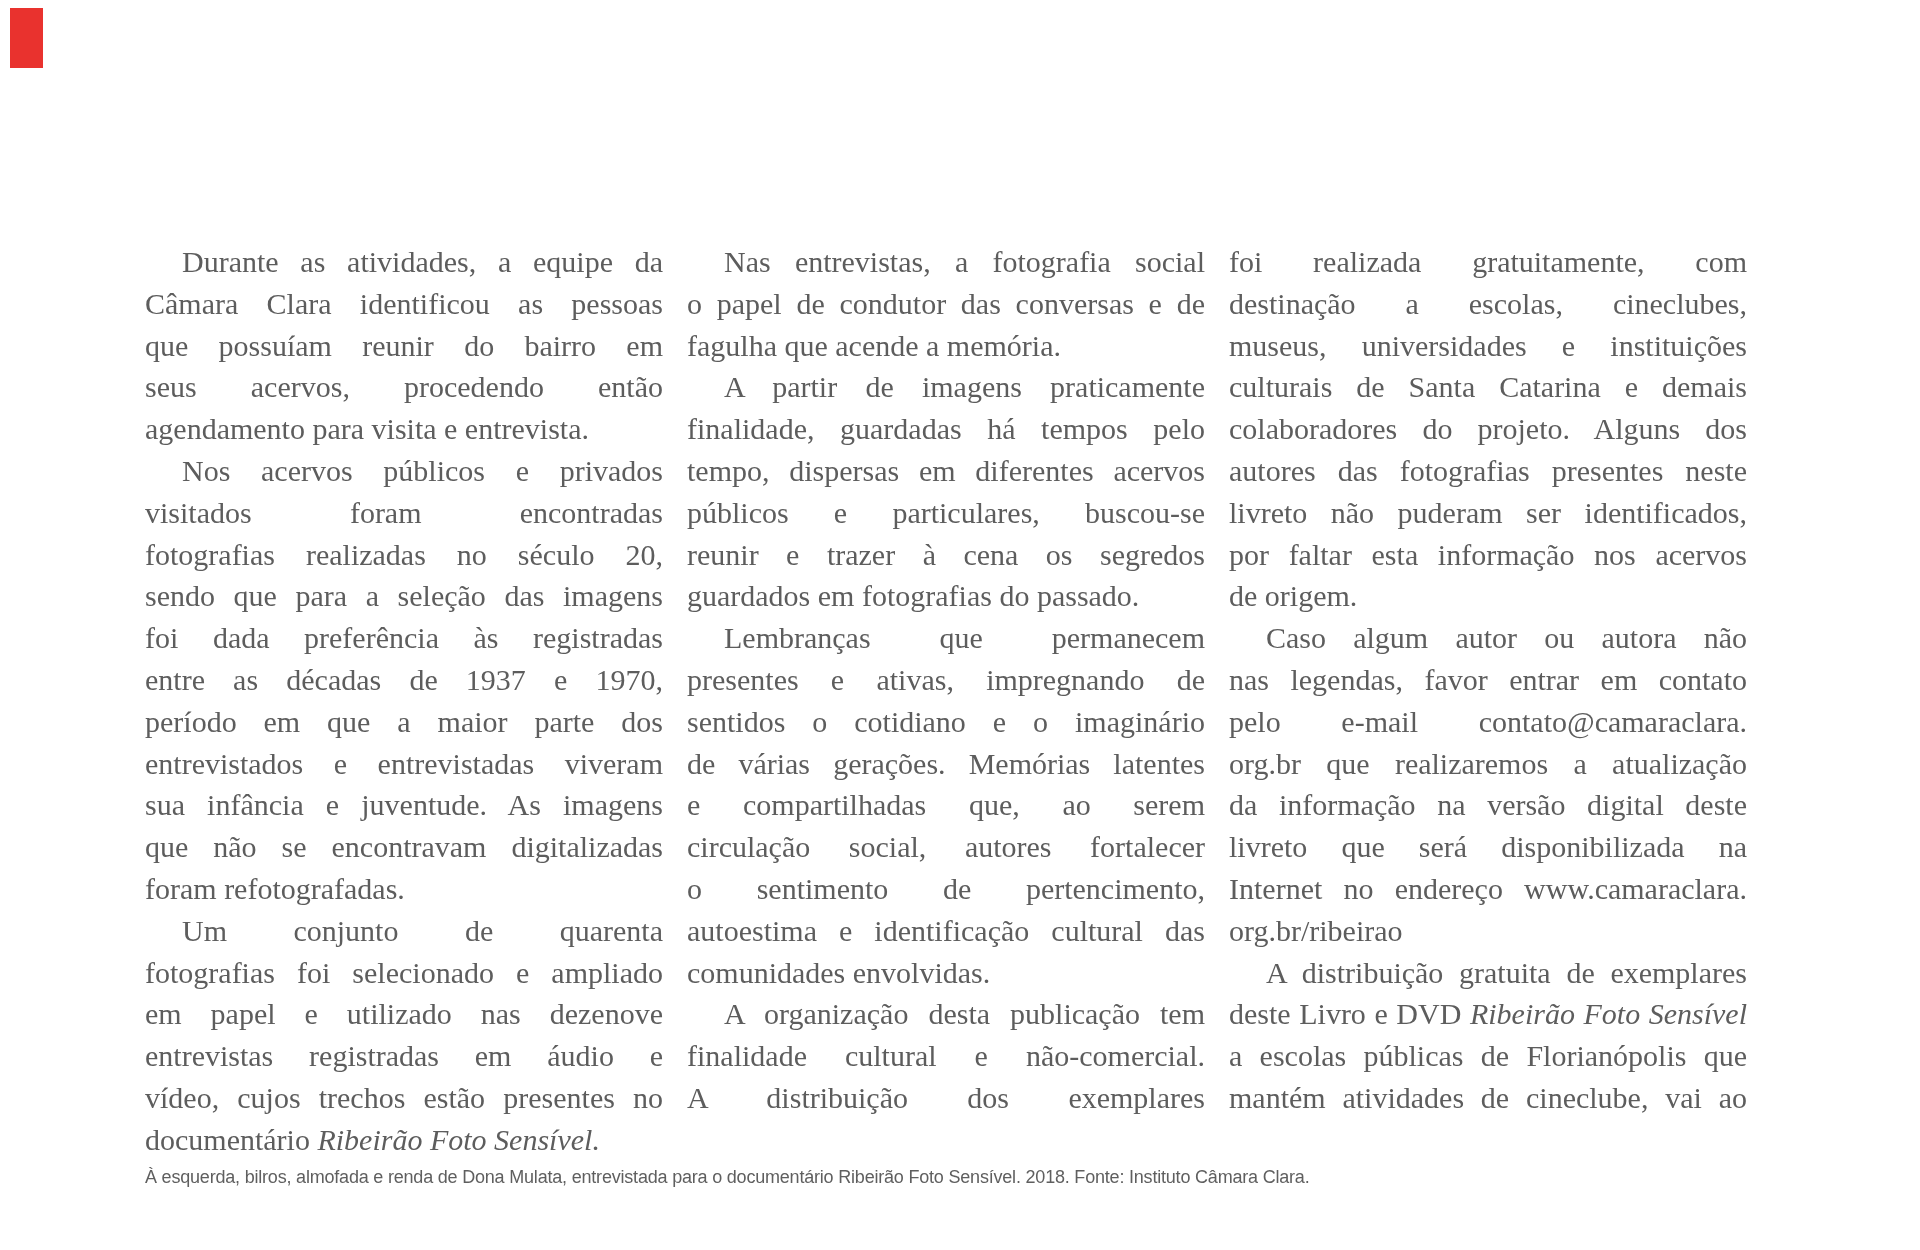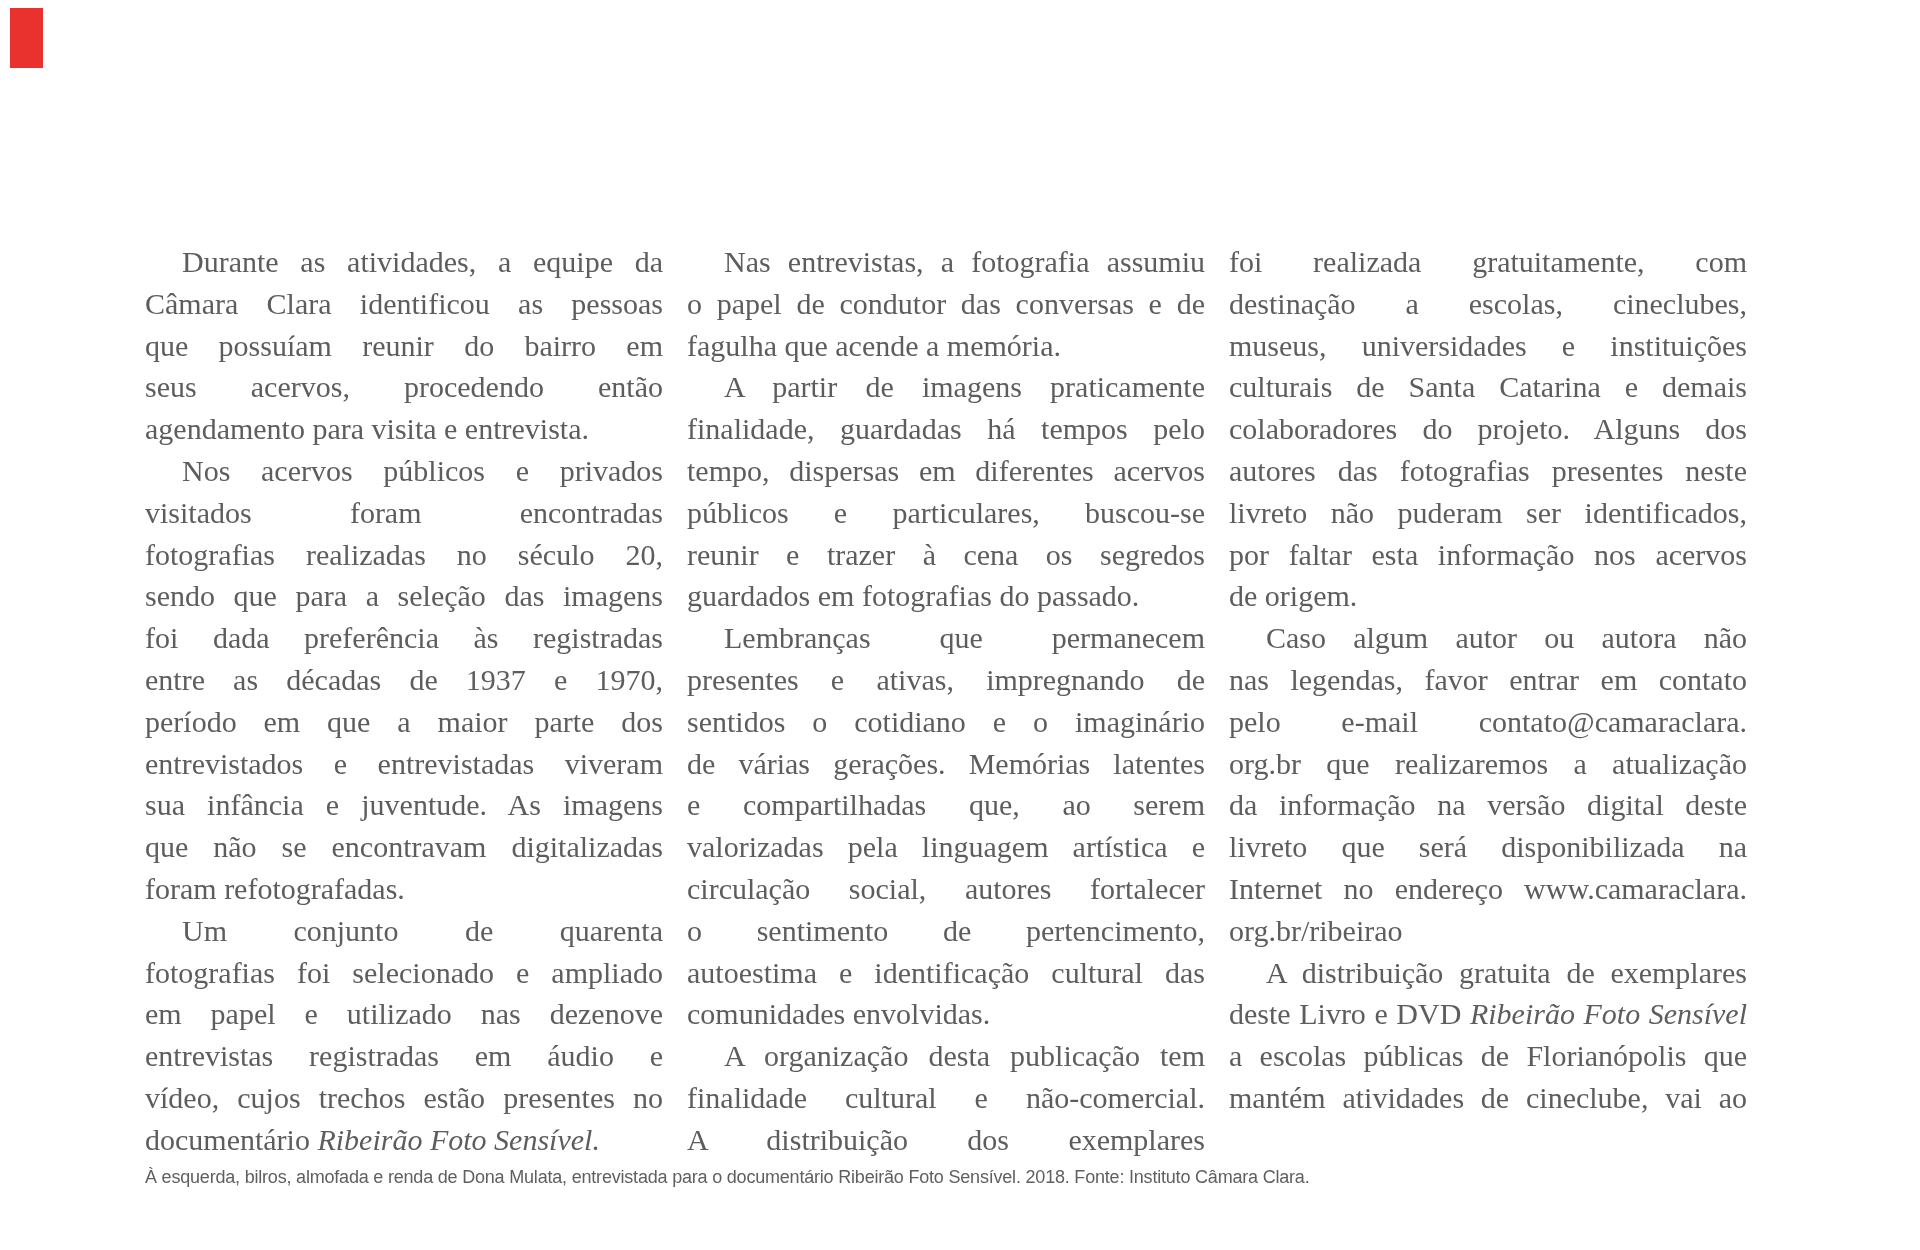--- a/index.html
+++ b/index.html
@@ -80,35 +80,34 @@
       <div class="line">que não se encontravam digitalizadas</div>
       <div class="line last">foram refotografadas.</div>
       <div class="line indent">Um conjunto de quarenta</div>
       <div class="line">fotografias foi selecionado e ampliado</div>
       <div class="line">em papel e utilizado nas dezenove</div>
       <div class="line">entrevistas registradas em áudio e</div>
       <div class="line">vídeo, cujos trechos estão presentes no</div>
       <div class="line last">documentário <i>Ribeirão Foto Sensível.</i></div>
     </div>
     <div class="col">
-      <div class="line indent">Nas entrevistas, a fotografia assumiu</div>
+      <div class="line indent">Nas entrevistas, a fotografia social</div>
       <div class="line">o papel de condutor das conversas e de</div>
       <div class="line last">fagulha que acende a memória.</div>
       <div class="line indent">A partir de imagens praticamente</div>
       <div class="line">finalidade, guardadas há tempos pelo</div>
       <div class="line">tempo, dispersas em diferentes acervos</div>
       <div class="line">públicos e particulares, buscou-se</div>
       <div class="line">reunir e trazer à cena os segredos</div>
       <div class="line last">guardados em fotografias do passado.</div>
       <div class="line indent">Lembranças que permanecem</div>
       <div class="line">presentes e ativas, impregnando de</div>
       <div class="line">sentidos o cotidiano e o imaginário</div>
       <div class="line">de várias gerações. Memórias latentes</div>
       <div class="line">e compartilhadas que, ao serem</div>
-      <div class="line">valorizadas pela linguagem artística e</div>
       <div class="line">circulação social, autores fortalecer</div>
       <div class="line">o sentimento de pertencimento,</div>
       <div class="line">autoestima e identificação cultural das</div>
       <div class="line last">comunidades envolvidas.</div>
       <div class="line indent">A organização desta publicação tem</div>
       <div class="line">finalidade cultural e não-comercial.</div>
       <div class="line">A distribuição dos exemplares</div>
     </div>
     <div class="col">
       <div class="line">foi realizada gratuitamente, com</div>

